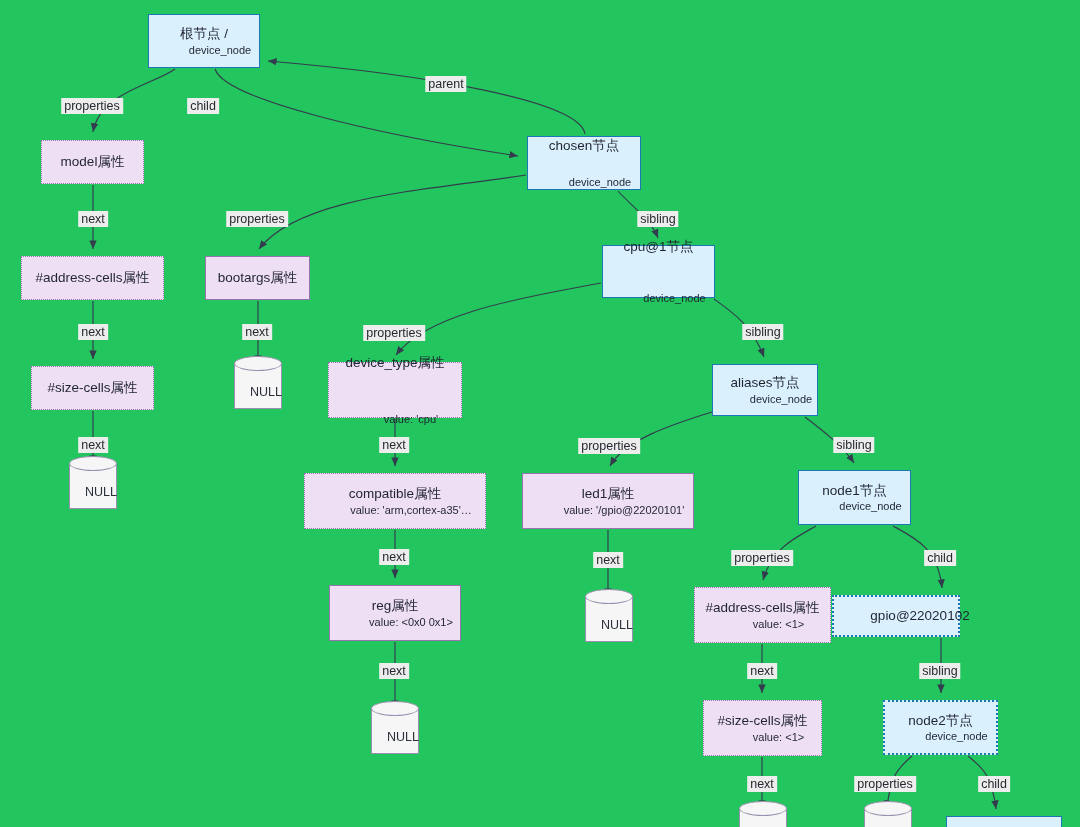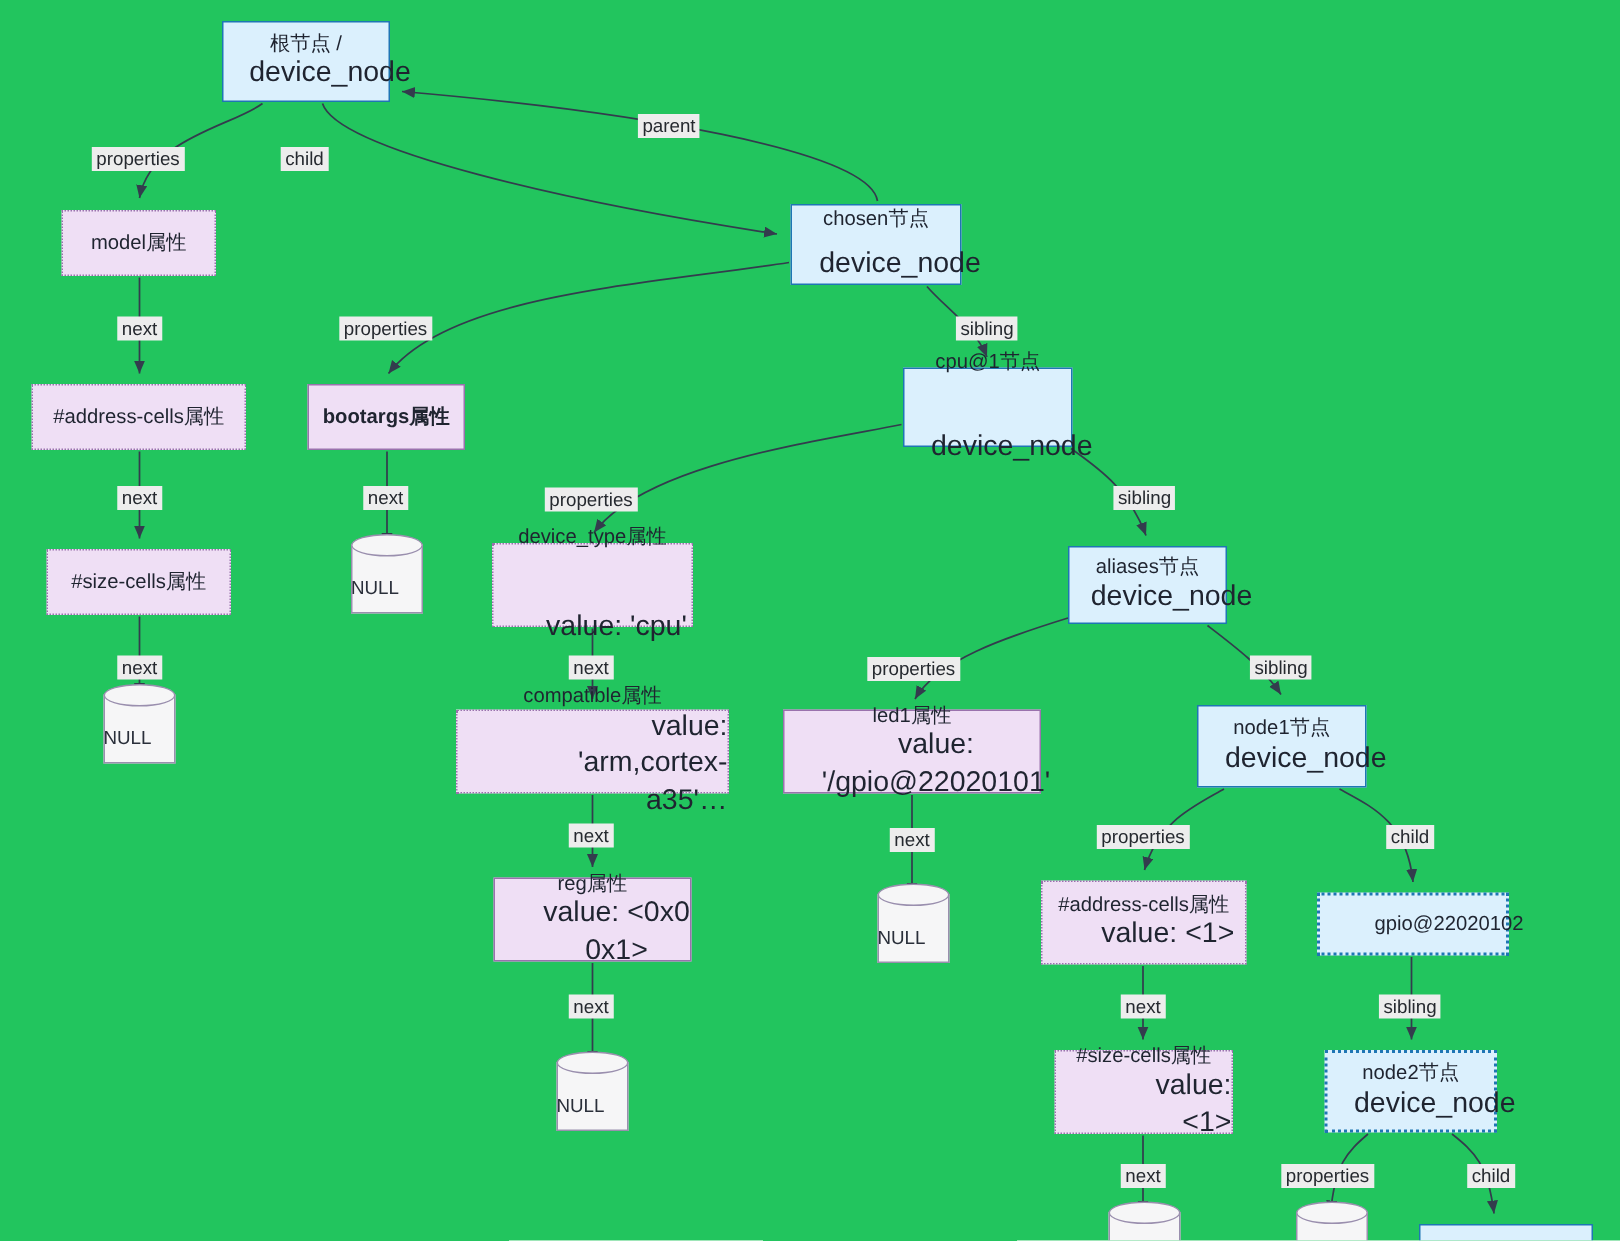--- a/index.html
+++ b/index.html
@@ -7,30 +7,30 @@
   #canvas{position:relative;width:1080px;height:827px;overflow:hidden;background:#22c55e;}
   #edges{position:absolute;left:0;top:0;width:1080px;height:827px;}
 
   .node{position:absolute;box-sizing:border-box;display:flex;flex-direction:column;
         align-items:center;justify-content:center;text-align:center;line-height:1.30;
         color:#1f2430;}
   .node-box{background:#dbf0fd;border:1.6px solid #1f76b4;font-size:13.5px;}
   .node-box.dotted{border-style:dotted;border-width:2px;}
   .prop-box{background:#efdff5;border:1.4px solid #9a72ad;font-size:13.5px;}
   .prop-box.dotted{border-style:dotted;border-width:1.6px;text-align:right;}
-  .node .l2{font-size:19px;margin-left:32px;}
+  .node .l2{font-size:11px;margin-left:32px;}
 
   .cyl{position:absolute;width:48px;height:62px;}
   .cyl .body{position:absolute;left:0;top:8px;width:48px;height:46px;
        background:#f6f6f7;border-left:1.3px solid #9a8fae;border-right:1.3px solid #9a8fae;
        border-bottom:1.3px solid #9a8fae;border-bottom-left-radius:24px/12px;
        border-bottom-right-radius:24px/12px;box-sizing:border-box;}
   .cyl .top{position:absolute;left:0;top:1px;width:48px;height:15px;background:#f6f6f7;
        border:1.3px solid #9a8fae;border-radius:50%;box-sizing:border-box;}
-  .cyl .lbl{position:absolute;left:0;top:30px;width:48px;text-align:left;
+  .cyl .lbl{position:absolute;left:0;top:30px;width:48px;text-align:right;
        font-size:12.5px;color:#2a2f3a;}
 
   .elabel{position:absolute;background:#ededed;color:#25292f;font-size:12.5px;
           padding:1px 3px;white-space:nowrap;transform:translate(-50%,-50%);}
 </style>
 </head>
 <body>
 
 <div id="canvas">
 
@@ -106,38 +106,38 @@
         <div class="l2">device_node</div>
       </div>
       <div class="node node-box" style="left: 712px; top: 364px; width: 106px; height: 52px;">
         <div>aliases节点</div>
         <div class="l2">device_node</div>
       </div>
       <div class="node node-box" style="left: 798px; top: 470px; width: 113px; height: 55px;">
         <div>node1节点</div>
         <div class="l2">device_node</div>
       </div>
-      <div class="node node-box dotted" style="left: 878px; top: 595px; width: 128px; height: 42px; padding-left: 48px;">
+      <div class="node node-box dotted" style="left: 832px; top: 595px; width: 128px; height: 42px; padding-left: 48px;">
         <div>gpio@22020102</div>
       </div>
       <div class="node node-box dotted" style="left: 883px; top: 700px; width: 115px; height: 55px;">
         <div>node2节点</div>
         <div class="l2">device_node</div>
       </div>
       <div class="node node-box" style="left: 946px; top: 816px; width: 116px; height: 40px;"></div>
       <div class="node prop-box dotted" style="left: 41px; top: 140px; width: 103px; height: 44px;">
         <div>model属性</div>
       </div>
       <div class="node prop-box dotted" style="left: 21px; top: 256px; width: 143px; height: 44px;">
         <div>#address-cells属性</div>
       </div>
       <div class="node prop-box dotted" style="left: 31px; top: 366px; width: 123px; height: 44px;">
         <div>#size-cells属性</div>
       </div>
-      <div class="node prop-box" style="left: 205px; top: 256px; width: 105px; height: 44px; font-weight: bold;">
+      <div class="node prop-box" style="left: 205px; top: 256px; width: 105px; height: 44px;">
         <div>bootargs属性</div>
       </div>
       <div class="node prop-box dotted" style="left: 328px; top: 362px; width: 134px; height: 56px; gap: 40px;">
         <div>device_type属性</div>
         <div class="l2">value: 'cpu'</div>
       </div>
       <div class="node prop-box dotted" style="left: 304px; top: 473px; width: 182px; height: 56px;">
         <div>compatible属性</div>
         <div class="l2">value: 'arm,cortex-a35'…</div>
       </div>

